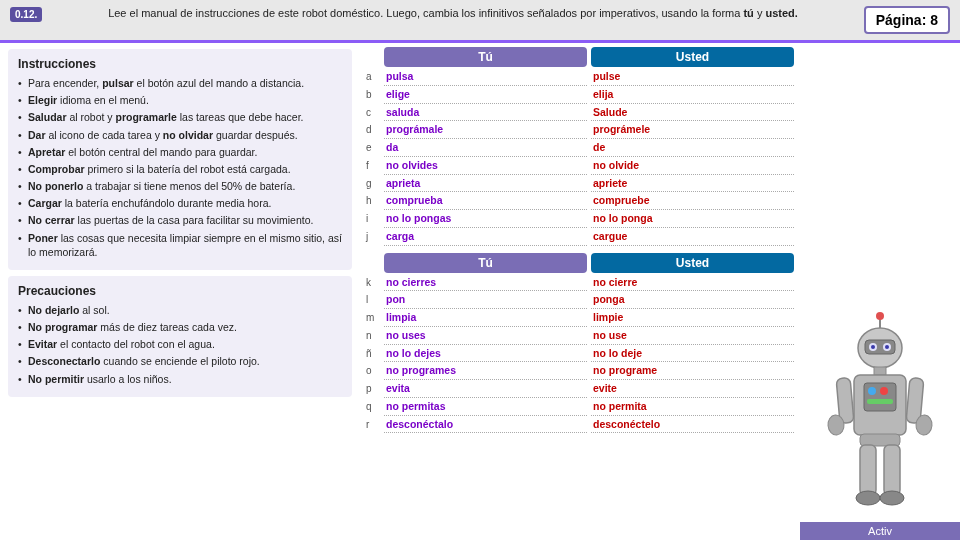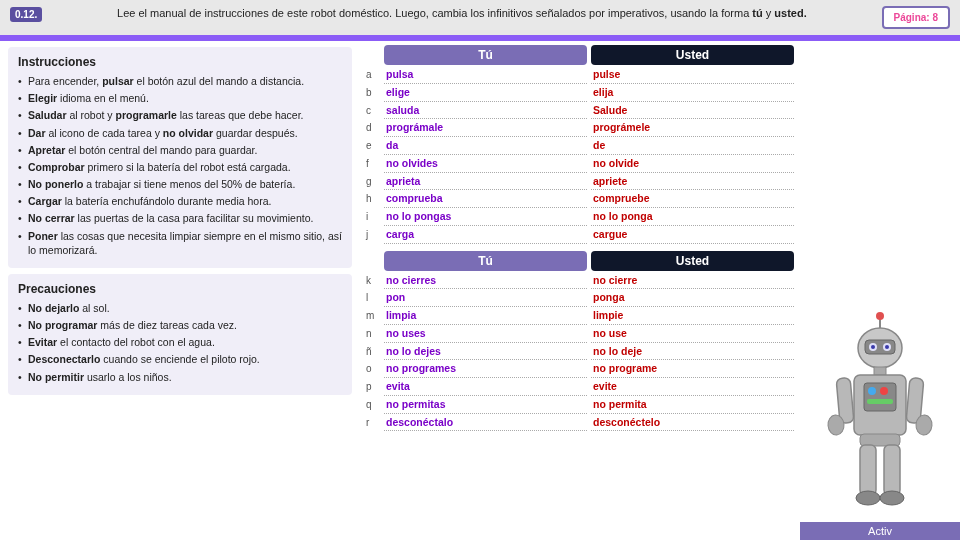--- a/index.html
+++ b/index.html
@@ -13,21 +13,21 @@
       display: flex;
       flex-direction: column;
     }
 
     .top-bar {
       background: #e8e8e8;
       padding: 6px 10px;
       display: flex;
       align-items: flex-start;
       gap: 8px;
-      border-bottom: 6px solid #8b5cf6;
+      border-bottom: 3px solid #8b5cf6;
     }
     .exercise-number {
       background: #5a4fa0;
       color: white;
       font-size: 10px;
       font-weight: bold;
       padding: 2px 5px;
       border-radius: 3px;
       min-width: 28px;
       text-align: center;
@@ -42,22 +42,22 @@
       text-align: center;
     }
     .instruction-text strong, .instruction-text b {
       font-weight: bold;
     }
     .pagina-badge {
       background: white;
       border: 2px solid #7a6db5;
       border-radius: 4px;
       padding: 4px 10px;
-      font-size: 10px;
-      color: #ec4899;
+      font-size: 14px;
+      color: #000000;
       font-weight: bold;
       white-space: nowrap;
       align-self: center;
     }
 
     .main-content {
       display: flex;
       flex: 1;
       overflow: hidden;
     }
@@ -136,21 +136,21 @@
       font-weight: bold;
       font-size: 12px;
       padding: 3px 0;
       border-radius: 4px;
     }
     .tu-header {
       background: #7a6db5;
       margin-right: 4px;
     }
     .usted-header {
-      background: #0f172a;
+      background: #0369a1;
     }
 
     .rows-container {
       display: flex;
       flex-direction: column;
     }
 
     .entry-row {
       display: flex;
       align-items: baseline;

